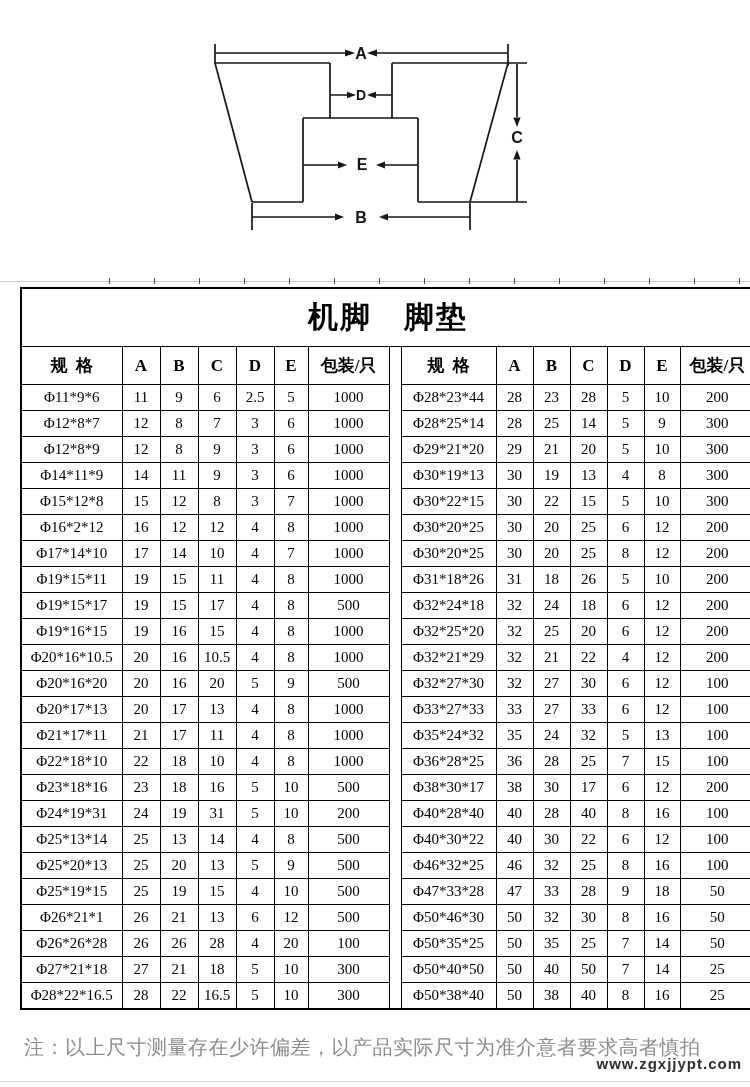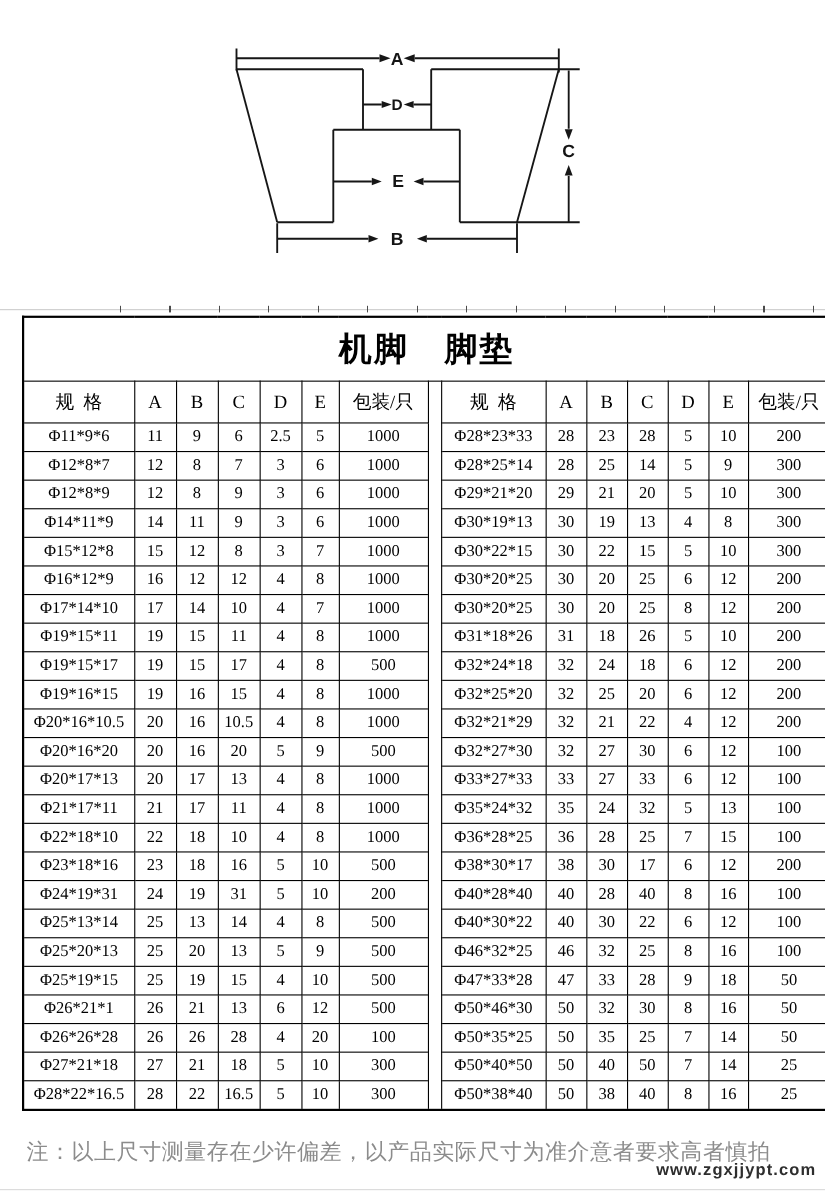--- a/index.html
+++ b/index.html
@@ -12,21 +12,21 @@
 
   .gridline{position:absolute;left:0;top:281px;width:750px;height:1px;background:#cccccc;}
   .ticks{position:absolute;left:109px;top:278px;width:636px;height:6px;
          background-image:repeating-linear-gradient(to right,#4a4a4a 0,#4a4a4a 1px,transparent 1px,transparent 45px);}
 
   table.spec{position:absolute;left:8px;top:287px;width:734px;border-collapse:collapse;
              table-layout:fixed;border:2px solid #000;color:#000;
              font-family:"Liberation Serif","DejaVu Serif",serif;margin-left:12px;}
   table.spec td{border:1px solid #000;text-align:center;vertical-align:middle;padding:0;overflow:hidden;}
   td.title-cell{height:57px;font-size:30px;font-weight:bold;letter-spacing:2px;white-space:pre;}
-  tr.hdr td{height:37px;font-size:17px;font-weight:normal;white-space:pre;}
+  tr.hdr td{height:37px;font-size:17px;font-weight:bold;white-space:pre;}
   tr.row td{height:25px;font-size:15px;}
   td.spacer{background:#ffffff;}
 
   .note{position:absolute;left:24px;top:1034px;font-size:20px;color:#8c8c8c;white-space:nowrap;
         font-family:"Liberation Sans",sans-serif;letter-spacing:0.5px;}
   .watermark{position:absolute;right:8px;top:1055px;font-size:15px;font-weight:bold;color:#2e2e2e;
              font-family:Liberation Sans, sans-serif;letter-spacing:1px;}
   .bottomline{position:absolute;left:0;top:1081px;width:750px;height:1px;background:#d9d9d9;}
 </style>
 </head>
@@ -121,21 +121,21 @@
       </tr>
 
     <tr class="row">
           <td>Φ11*9*6</td>
           <td>11</td>
           <td>9</td>
           <td>6</td>
           <td>2.5</td>
           <td>5</td>
           <td>1000</td>
-          <td>Φ28*23*33</td>
+          <td>Φ28*23*44</td>
           <td>28</td>
           <td>23</td>
           <td>28</td>
           <td>5</td>
           <td>10</td>
           <td>200</td>
         </tr>
         <tr class="row">
           <td>Φ12*8*7</td>
           <td>12</td>
@@ -194,21 +194,21 @@
           <td>1000</td>
           <td>Φ30*22*15</td>
           <td>30</td>
           <td>22</td>
           <td>15</td>
           <td>5</td>
           <td>10</td>
           <td>300</td>
         </tr>
         <tr class="row">
-          <td>Φ16*12*9</td>
+          <td>Φ16*2*12</td>
           <td>16</td>
           <td>12</td>
           <td>12</td>
           <td>4</td>
           <td>8</td>
           <td>1000</td>
           <td>Φ30*20*25</td>
           <td>30</td>
           <td>20</td>
           <td>25</td>

